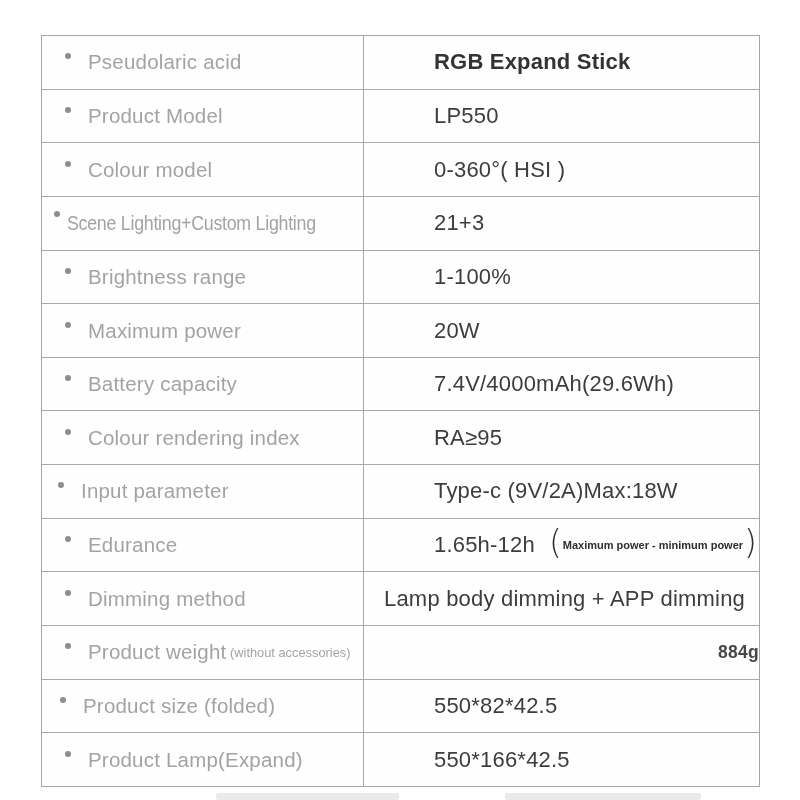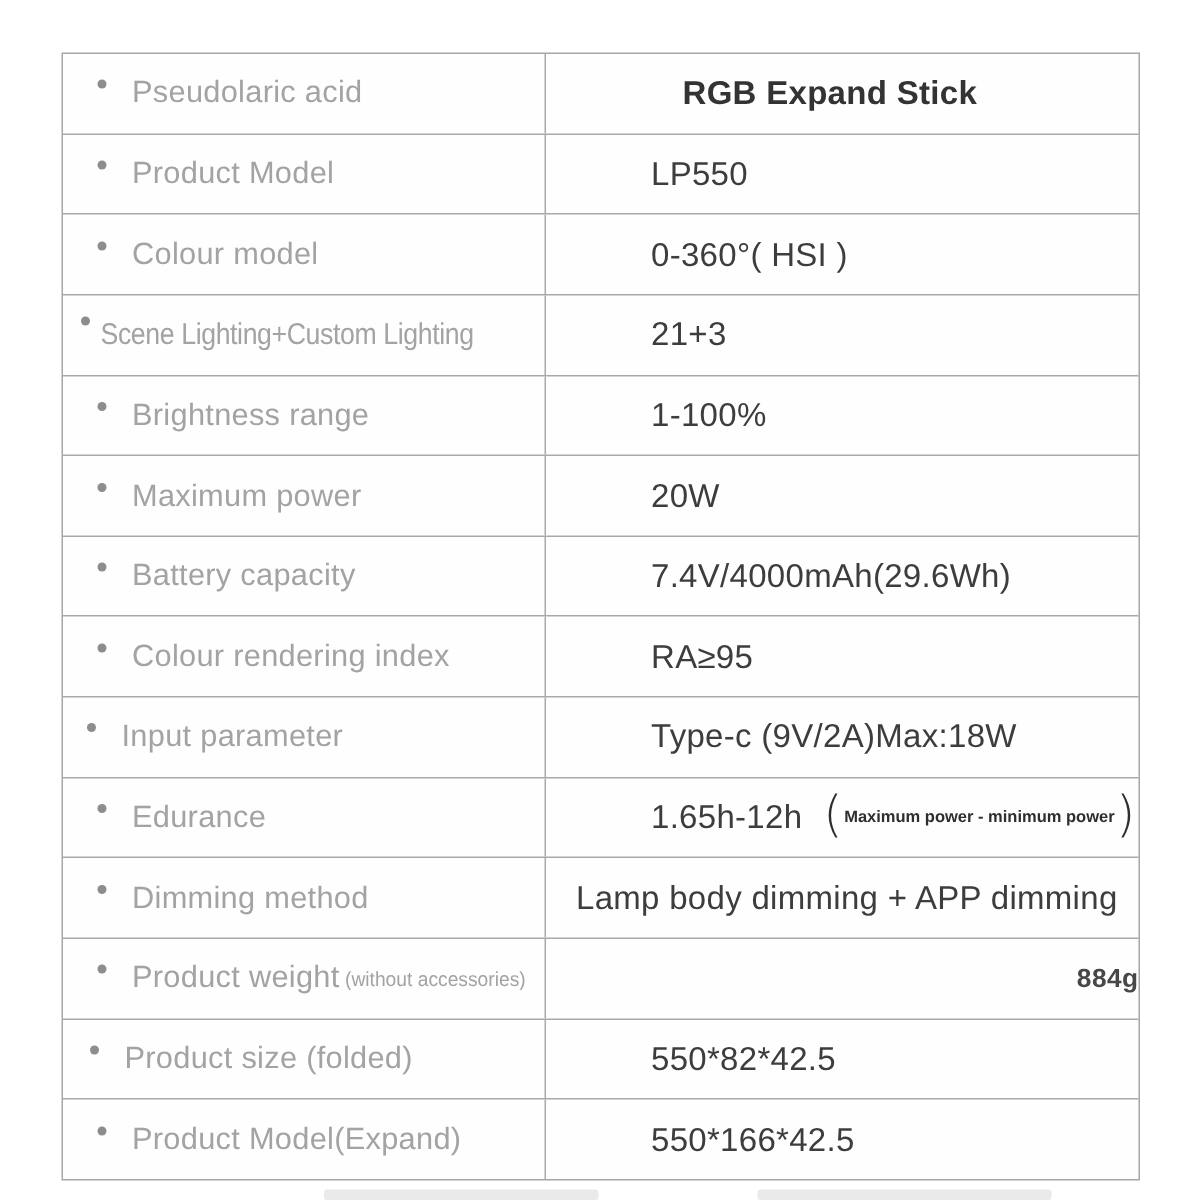--- a/index.html
+++ b/index.html
@@ -25,21 +25,21 @@
     display: flex;
     flex-direction: column;
     background: #fefefe;
   }
   .row {
     flex: 1;
     display: flex;
     border-top: 1px solid #a9a9a9;
     min-height: 0;
   }
-  .row:first-child { border-top: none; gap: 21px; }
+  .row:first-child { border-top: none; }
   .label-cell {
     width: 322px;
     flex: 0 0 322px;
     box-sizing: border-box;
     border-right: 1px solid #a9a9a9;
     display: flex;
     align-items: center;
     padding-left: 23px;
     overflow: hidden;
   }
@@ -297,21 +297,21 @@
     </div>
     <div class="cell value-cell">
       <span class="value-text">550*82*42.5</span>
 
     </div>
   </div>
 
   <div class="row">
     <div class="cell label-cell">
       <span class="bullet"></span>
-      <span class="label-text">Product Model(Expand)</span>
+      <span class="label-text">Product Lamp(Expand)</span>
 
     </div>
     <div class="cell value-cell">
       <span class="value-text">550*166*42.5</span>
 
     </div>
   </div>
 </div>
 
 <div class="artifact a1"></div>

